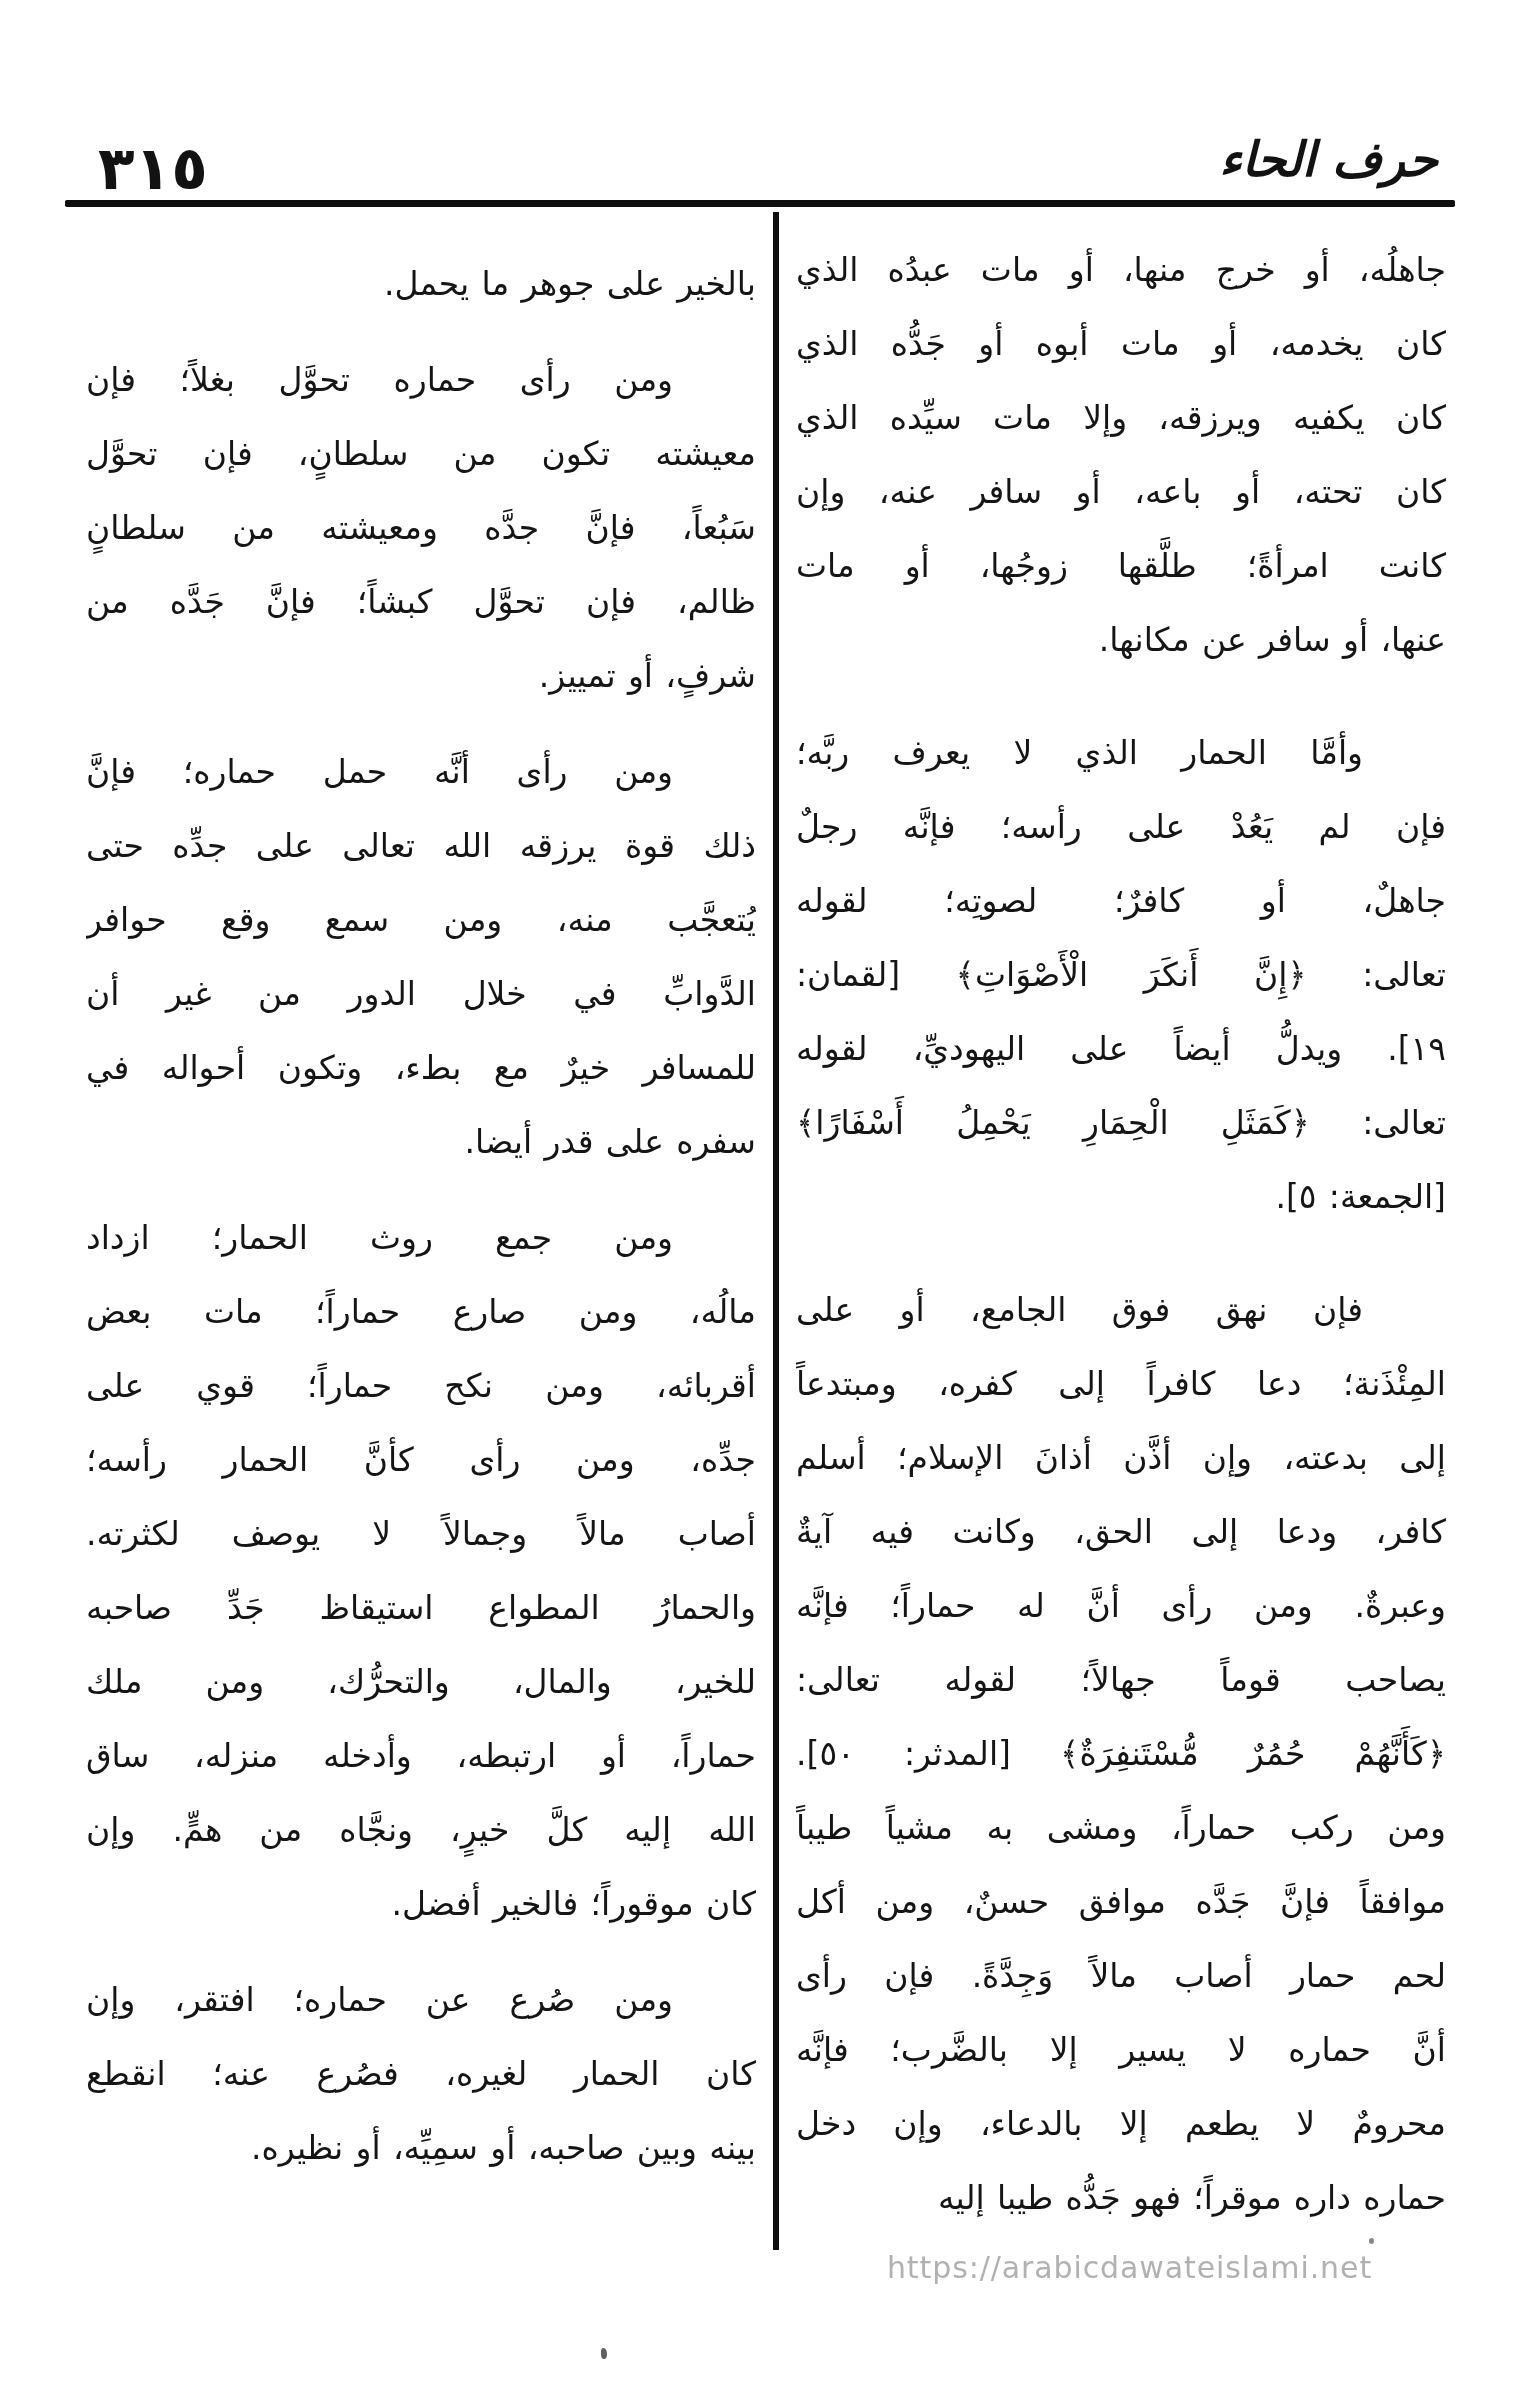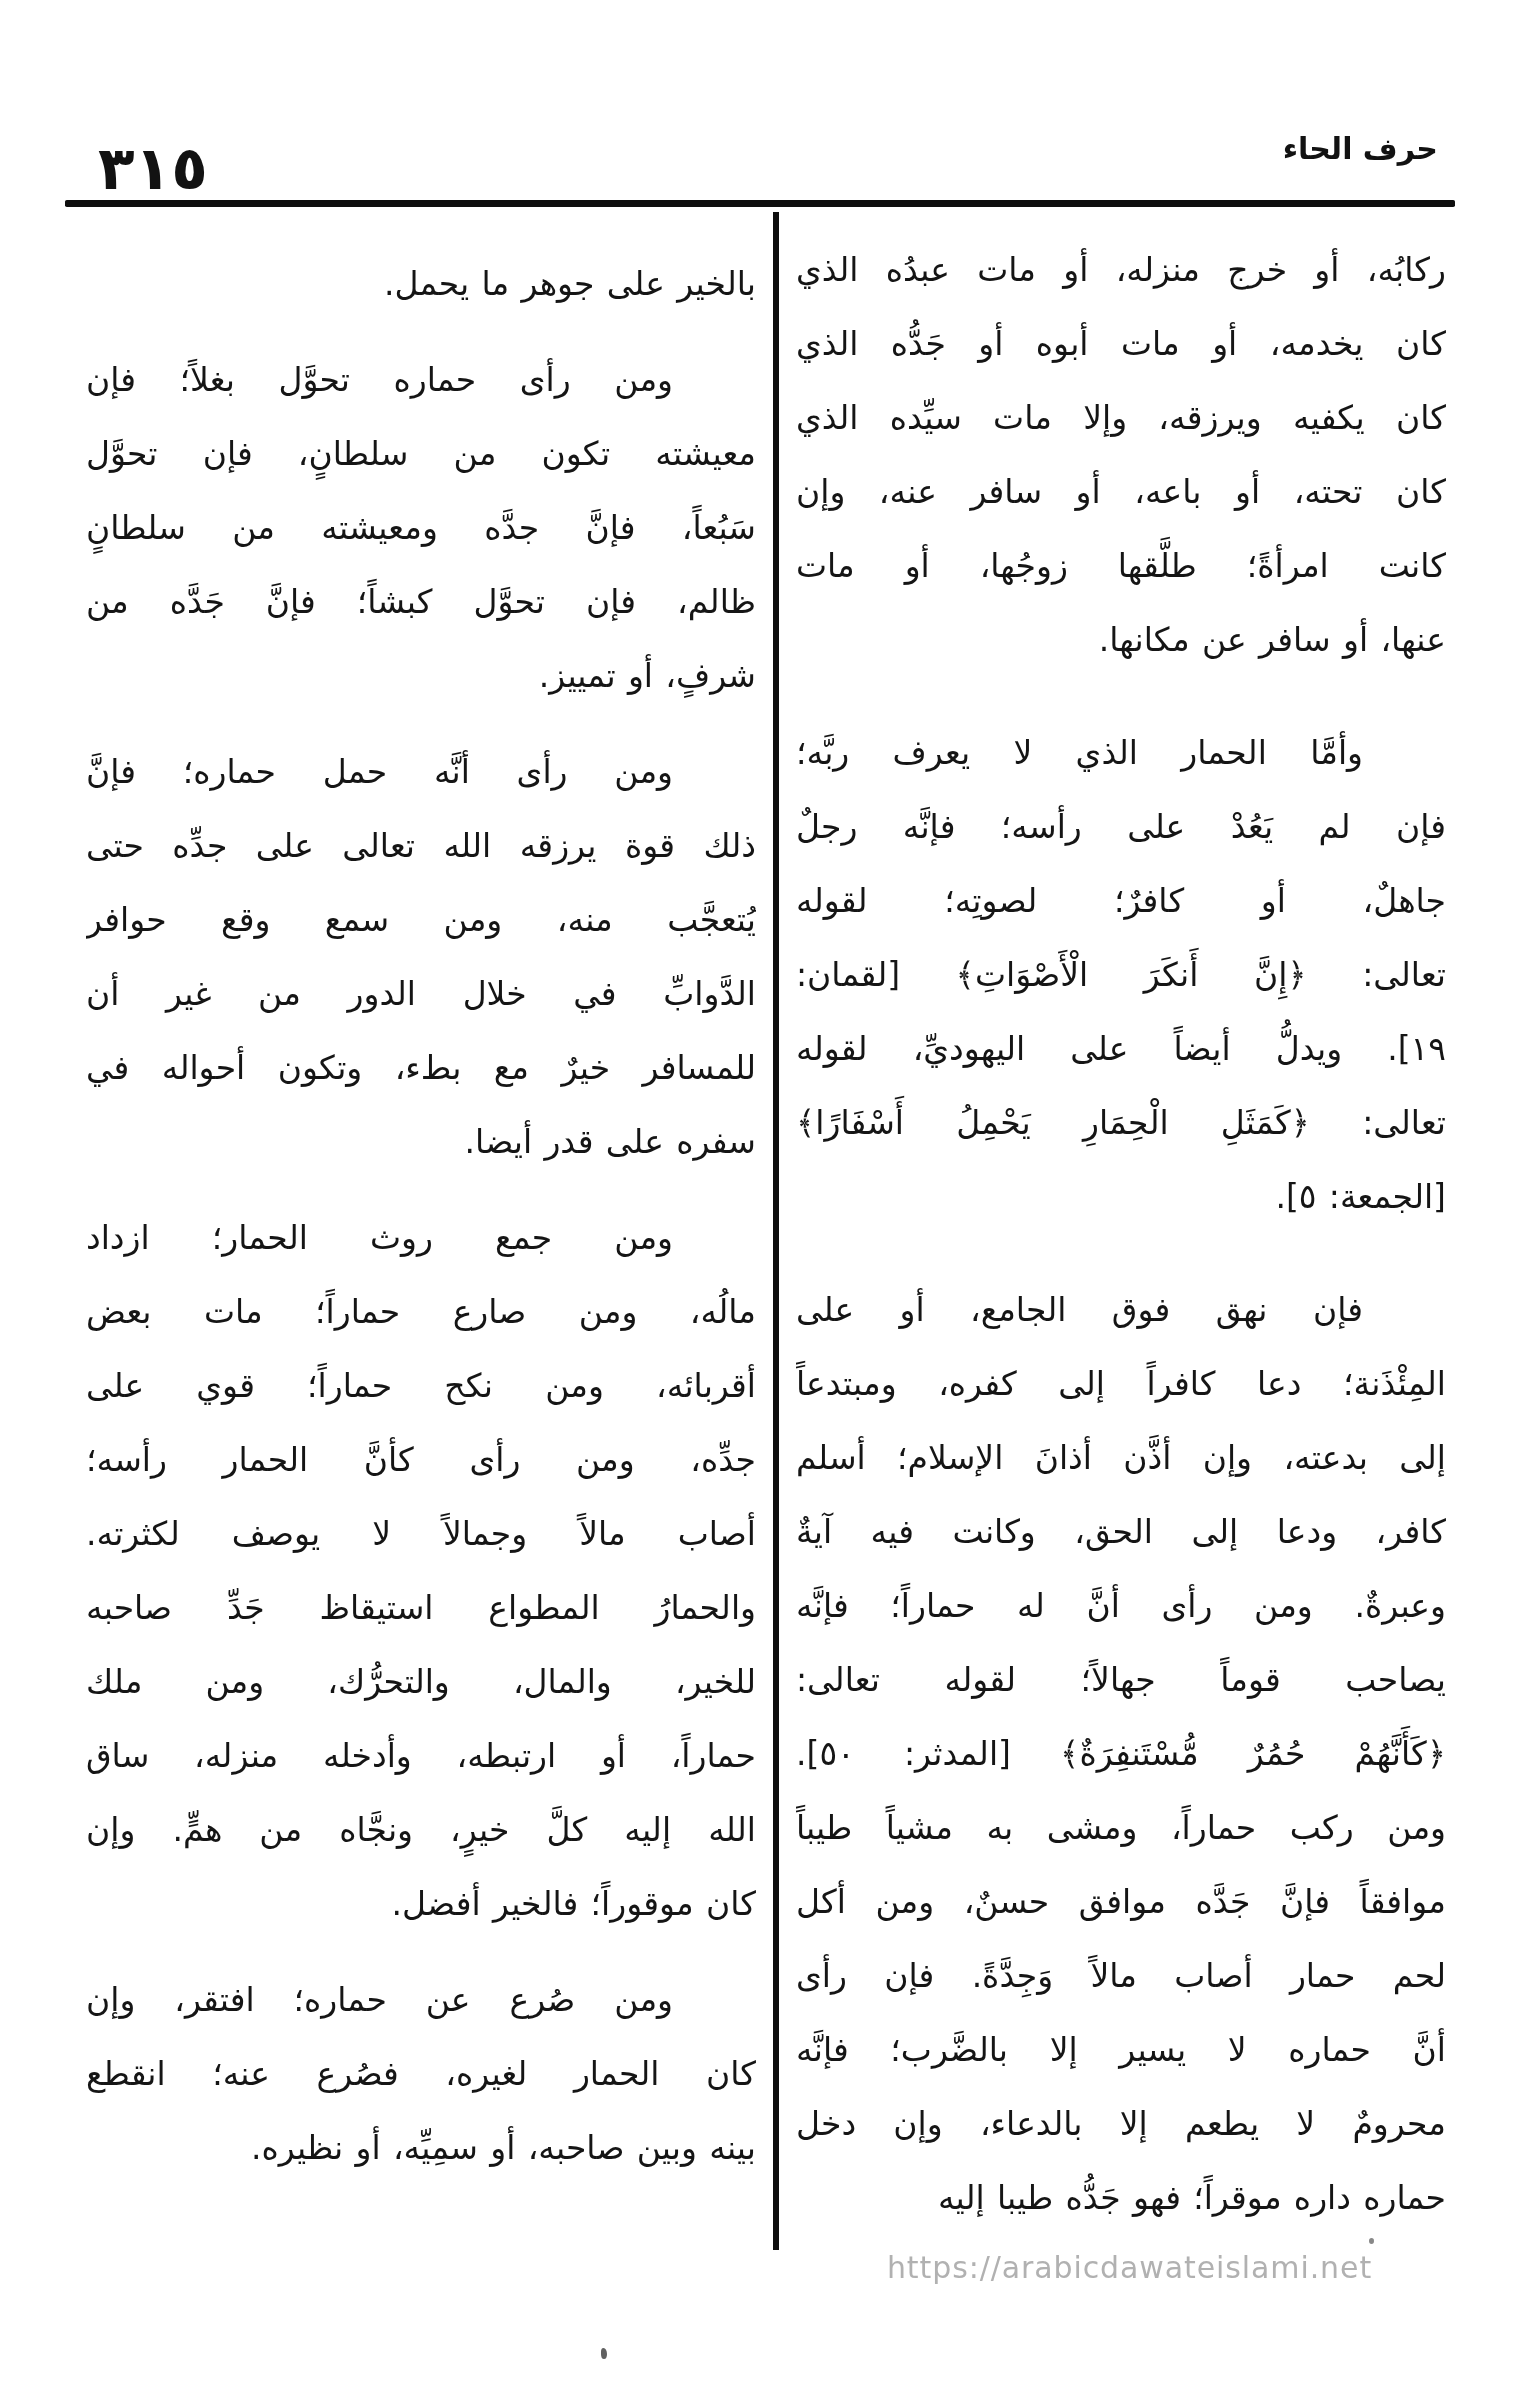--- a/index.html
+++ b/index.html
@@ -12,22 +12,23 @@
   }
   .page { position: absolute; inset: 0; }
 
   
   .page-number {
     position: absolute; left: 98px; top: 133px;
     font-size: 60px; font-weight: bold; color: #121212;
   }
   .chapter-title {
     position: absolute; right: 91px; top: 131px;
-    font-size: 30px; font-weight: bold; color: #121212;
+    font-size: 48px; font-weight: bold; color: #121212;
     direction: rtl;
+    font-style: italic;
   }
   .header-rule {
     position: absolute; left: 65px; top: 200px;
     width: 1390px; height: 7px; background: #0e0e0e;
     border-radius: 1.8px;
   }
   .column-divider {
     position: absolute; left: 773px; top: 212px;
     width: 6.1px; height: 2038px; background: #0e0e0e;
   }
@@ -85,21 +86,21 @@
   <div class="page-number">٣١٥</div>
 
   <div class="chapter-title">حرف الحاء</div>
 
   <div class="header-rule"></div>
 
   <div class="column-divider"></div>
 
   <section class="col col-right" id="col-right">
       <div class="para">
-        <div class="line">ركابُه، أو خرج منزله، أو مات عبدُه الذي</div>
+        <div class="line">جاهلُه، أو خرج منها، أو مات عبدُه الذي</div>
         <div class="line">كان يخدمه، أو مات أبوه أو جَدُّه الذي</div>
         <div class="line">كان يكفيه ويرزقه، وإلا مات سيِّده الذي</div>
         <div class="line">كان تحته، أو باعه، أو سافر عنه، وإن</div>
         <div class="line">كانت امرأةً؛ طلَّقها زوجُها، أو مات</div>
         <div class="line last">عنها، أو سافر عن مكانها.</div>
       </div>
       <div class="para">
         <div class="line indent">وأمَّا الحمار الذي لا يعرف ربَّه؛</div>
         <div class="line">فإن لم يَعُدْ على رأسه؛ فإنَّه رجلٌ</div>
         <div class="line">جاهلٌ، أو كافرٌ؛ لصوتِه؛ لقوله</div>

